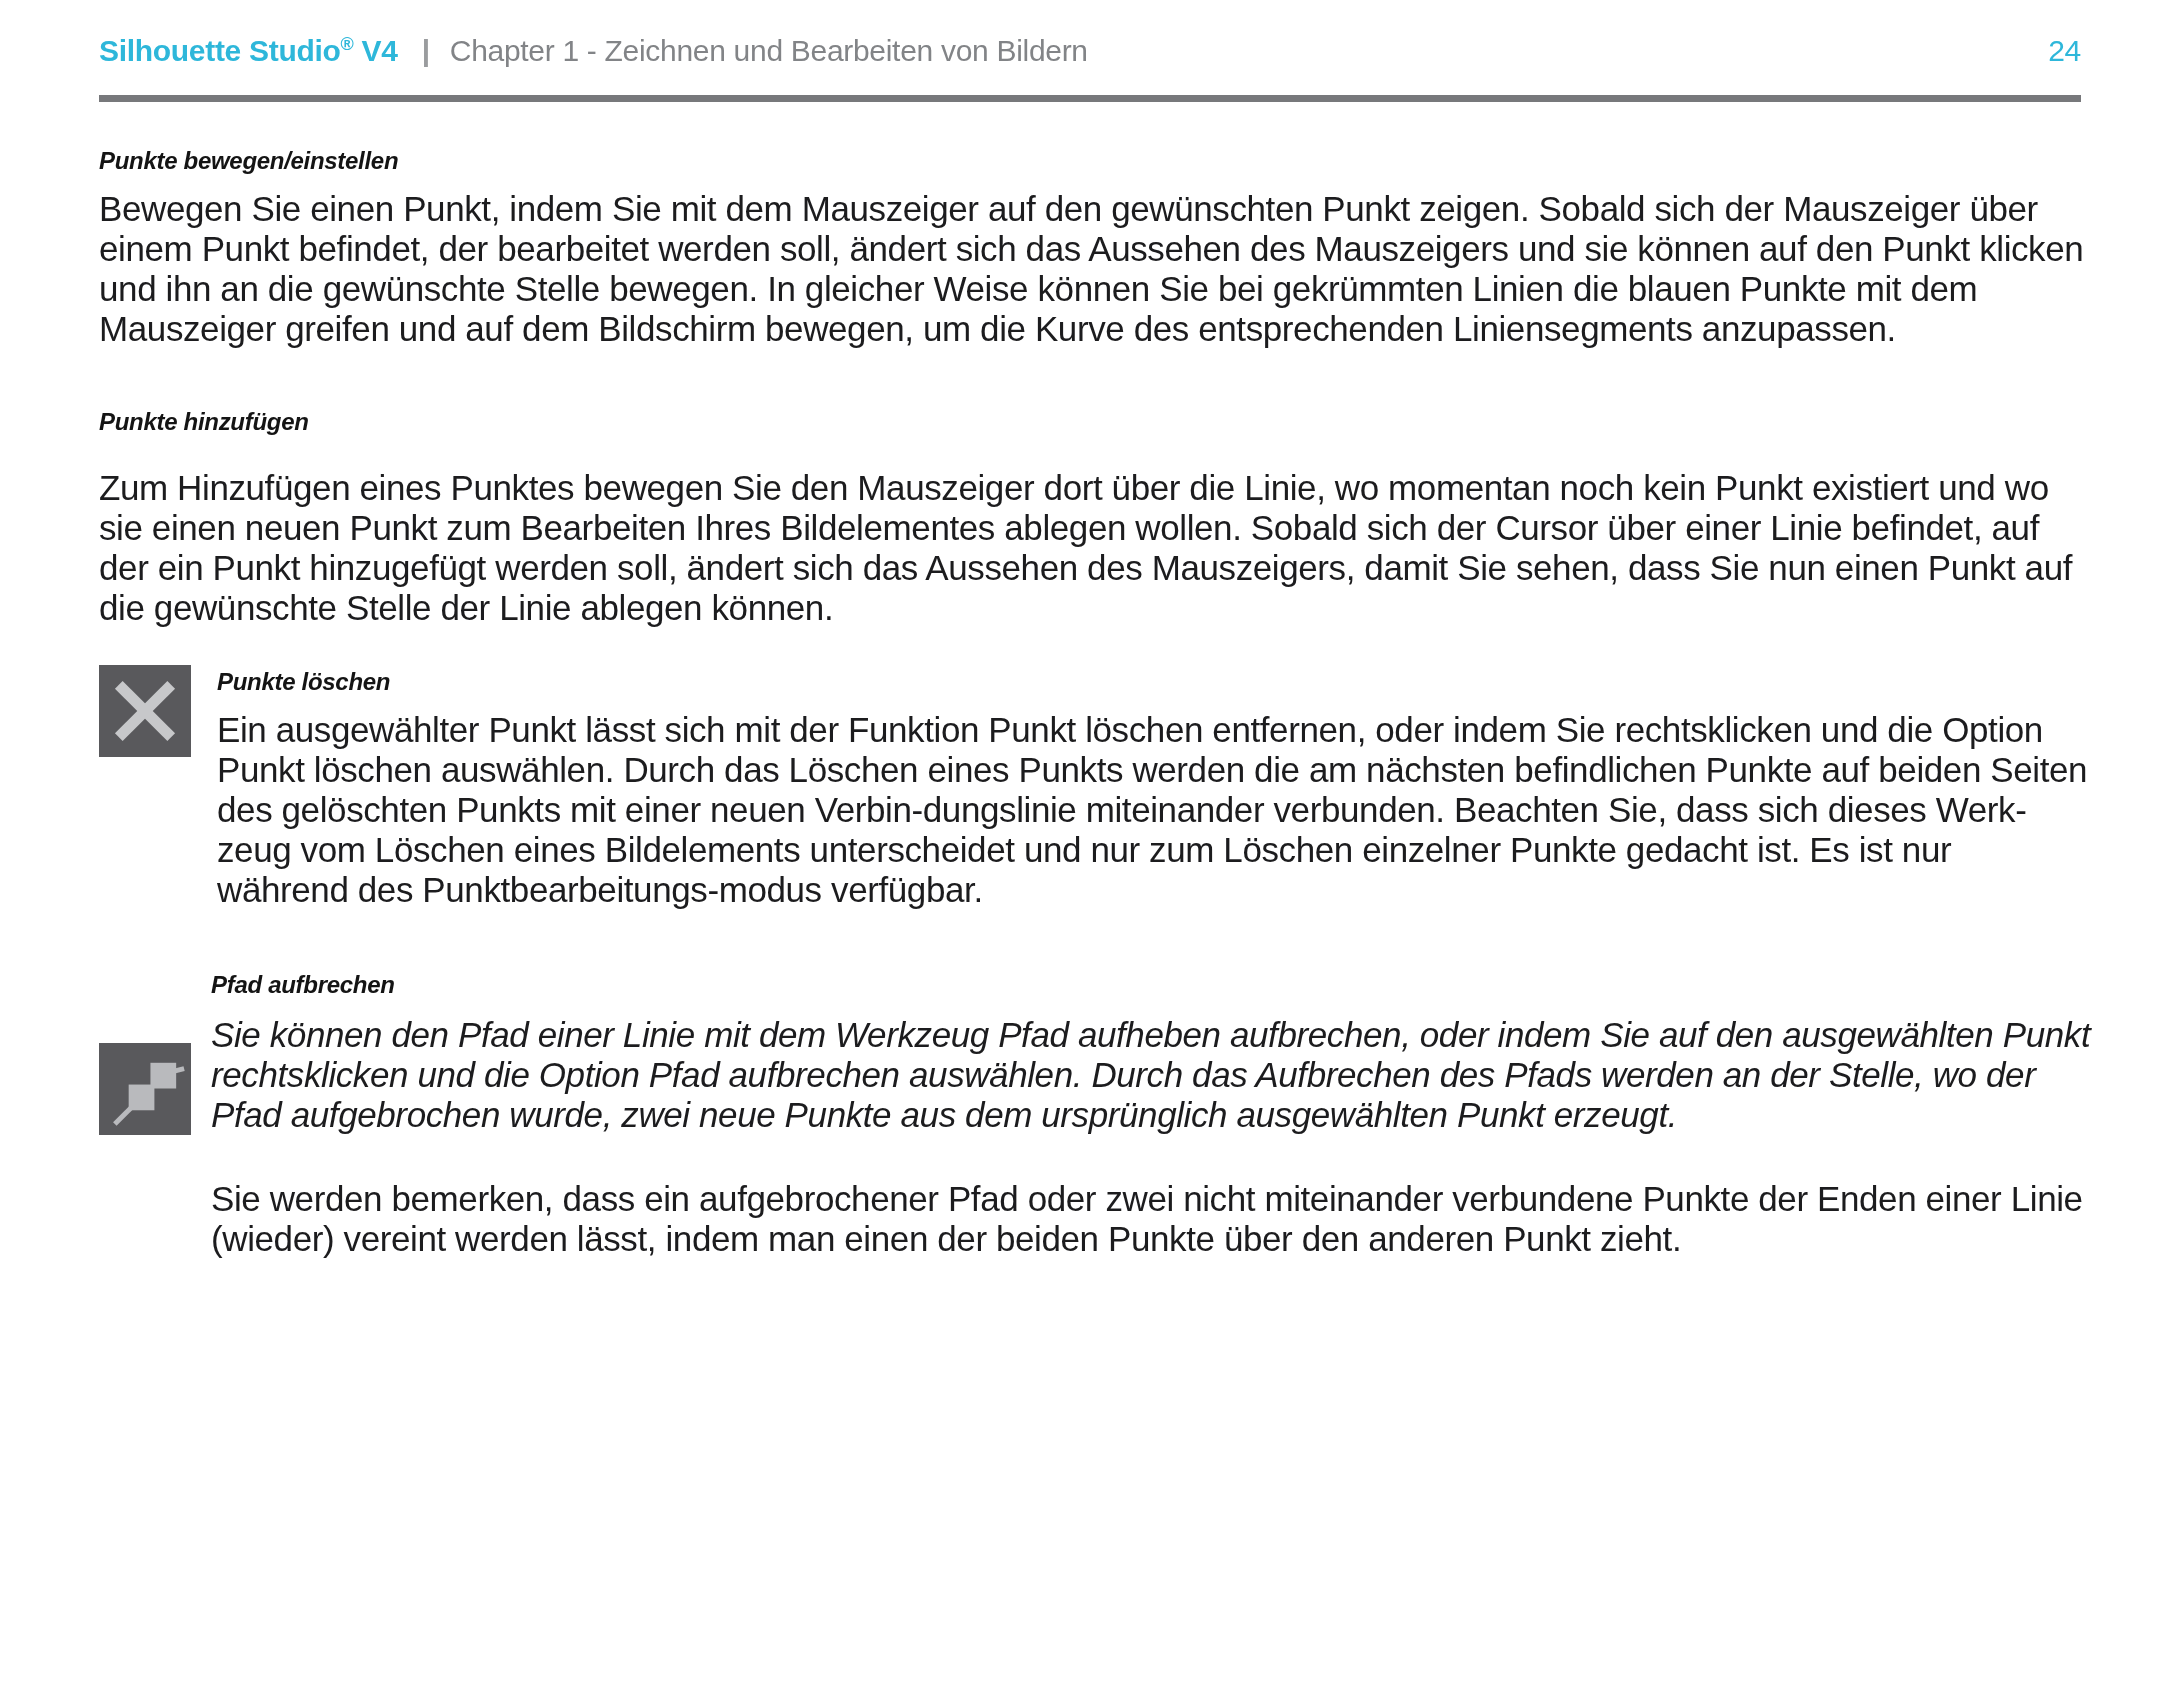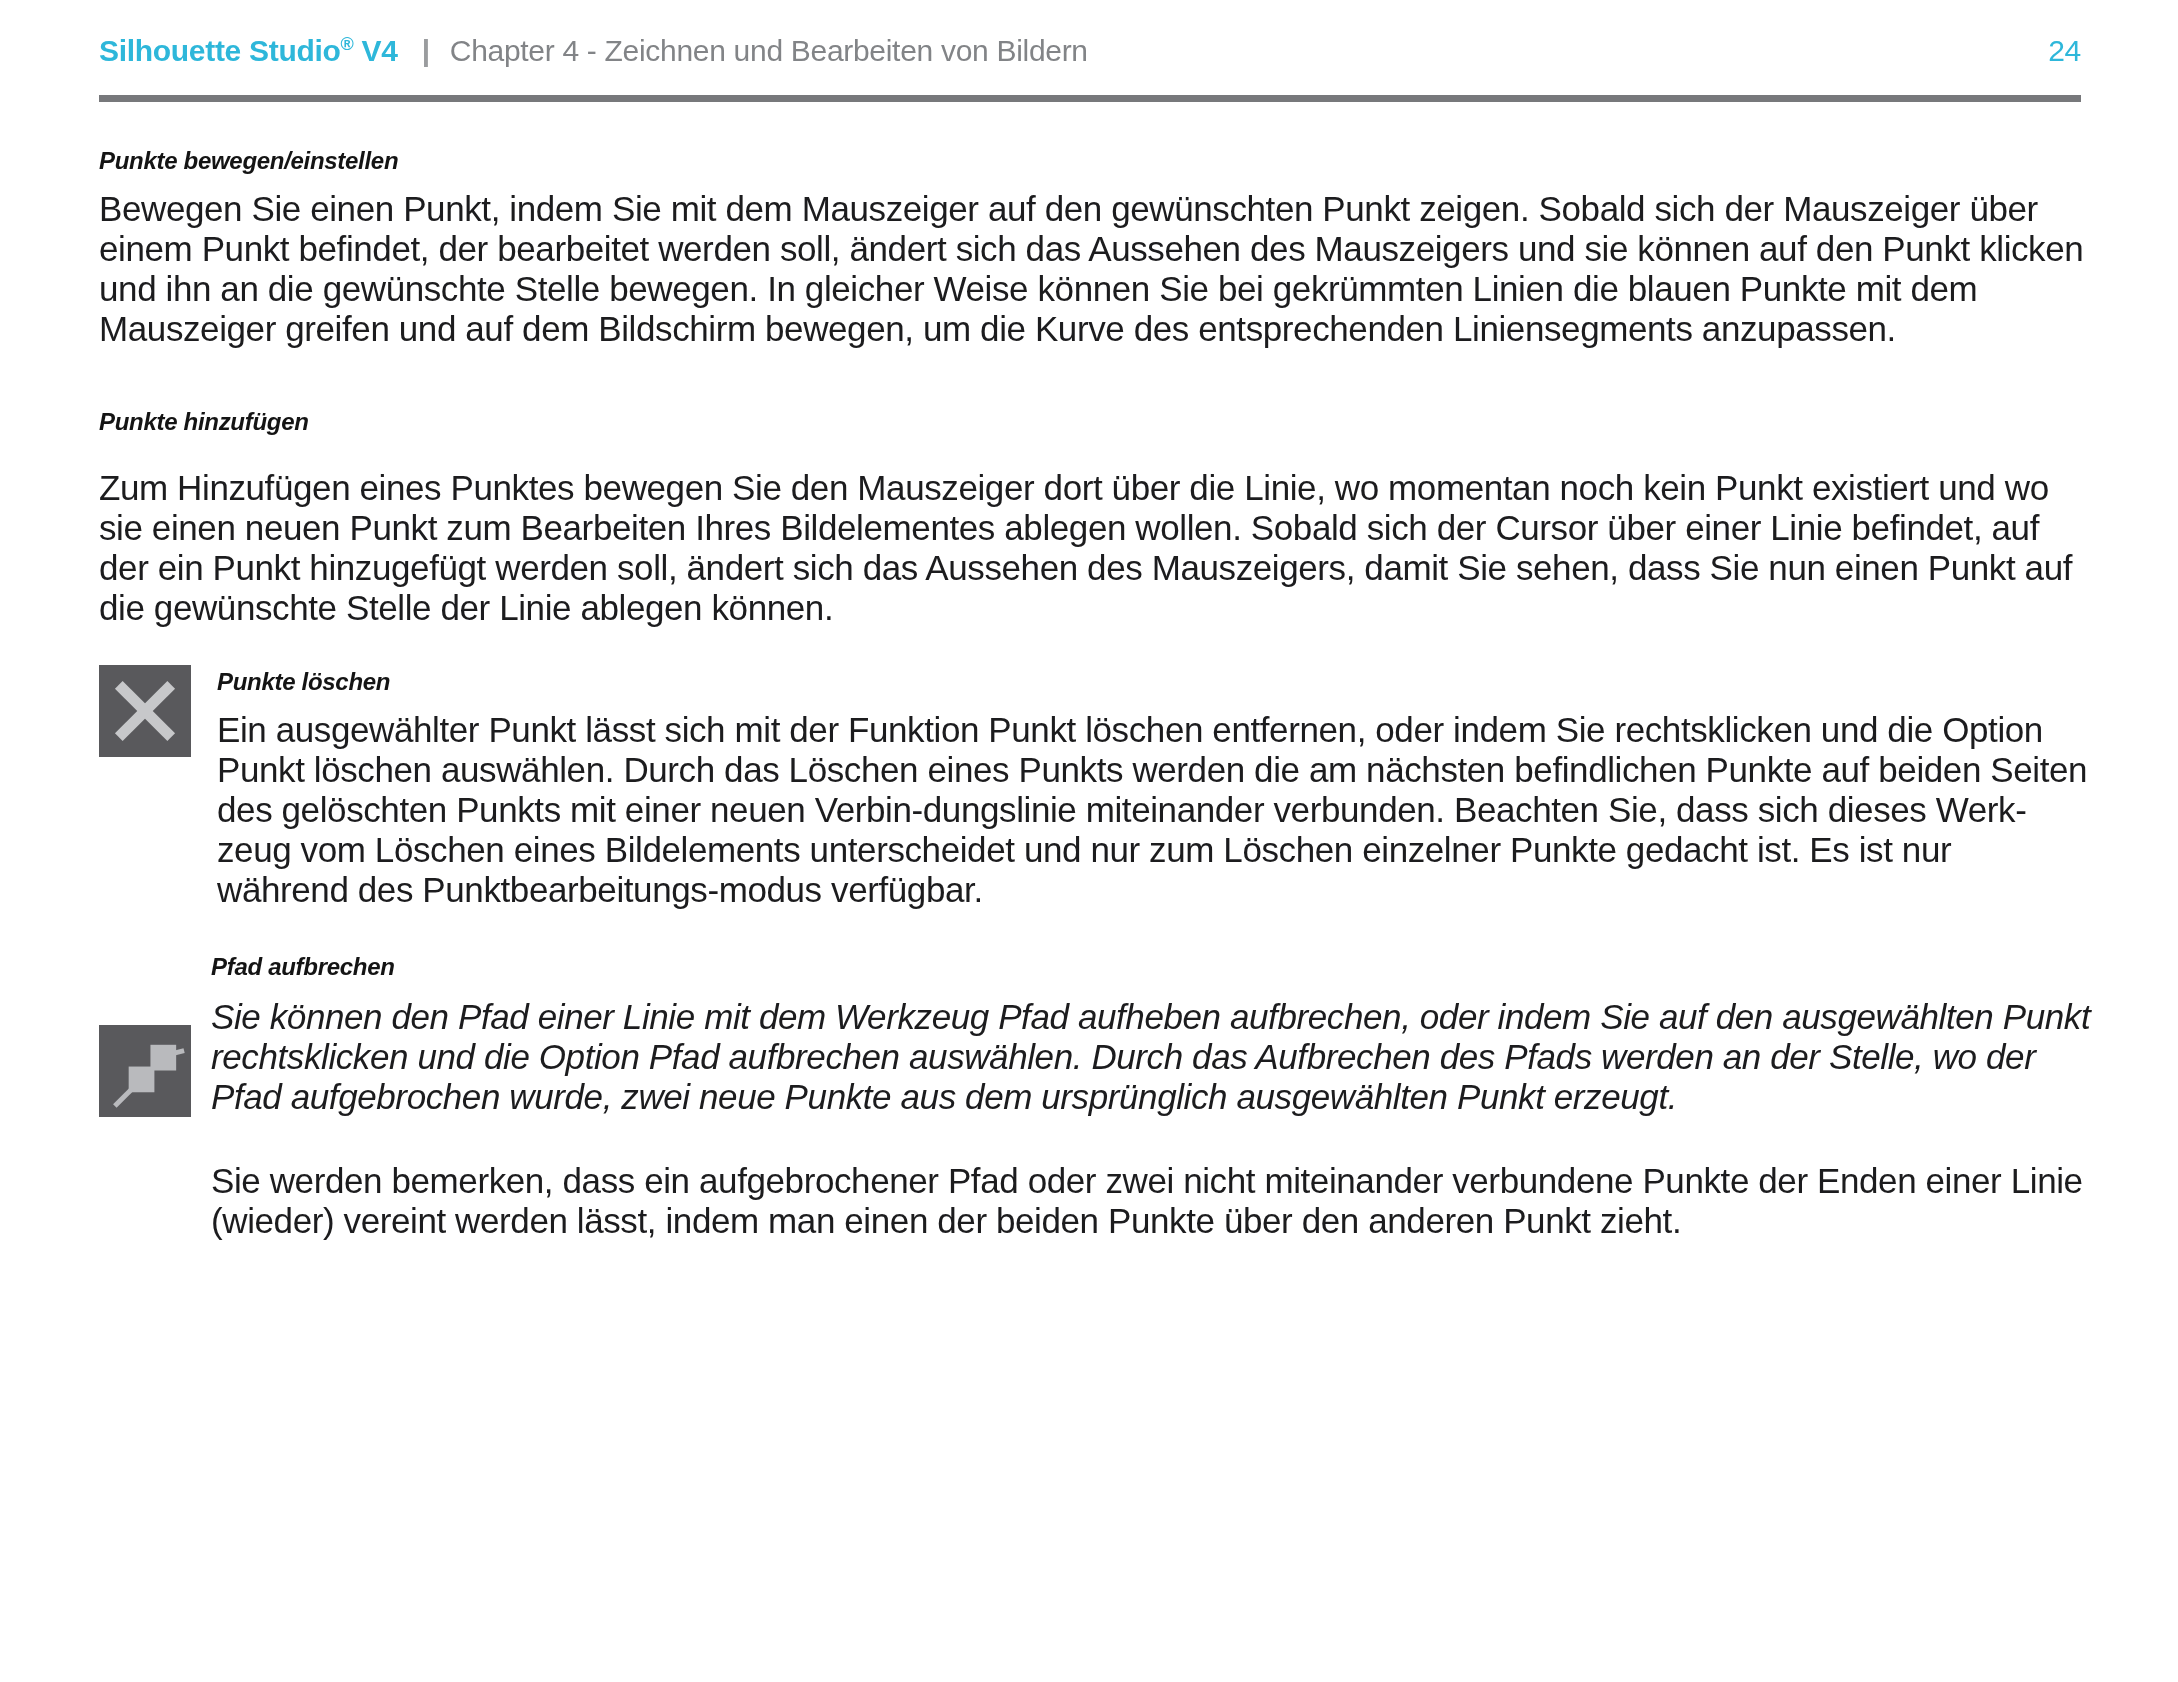--- a/index.html
+++ b/index.html
@@ -100,21 +100,21 @@
     flex:0 0 auto;
     width:92px;
     height:92px;
     display:block;
   }
   .icon-col{width:112px;flex:0 0 auto;}
   .section-text{flex:1 1 auto;}
   .section-text h2{margin-top:3px;}
   .section-text p{margin-top:14px;}
   
-  .block-4{margin-top:43px;}
+  .block-4{margin-top:61px;}
   .block-4 .heading-indent{margin-left:112px;}
   .block-4 .icon-row{
     display:flex;
     align-items:flex-end;
     margin-top:16px;
     font-style:italic;
   }
   .block-4 .tool-icon{margin-top:10px;}
   .final-para{
     margin-left:112px;
@@ -122,21 +122,21 @@
   }
 </style>
 </head>
 <body>
 
 <div class="page">
 
   <div class="header">
     <span class="product"><span>Silhouette Studio</span><sup>®</sup><span> V4</span></span>
     <span class="header-sep">|</span>
-    <span class="chapter">Chapter 4 - Zeichnen und Bearbeiten von Bildern</span>
+    <span class="chapter">Chapter 1 - Zeichnen und Bearbeiten von Bildern</span>
     <span class="page-number">24</span>
   </div>
   <div class="header-rule"></div>
 
   <div class="content">
 
     <div class="block-1">
       <h2 class="sec-heading">Punkte bewegen/einstellen</h2>
       <p class="body-text">Bewegen Sie einen Punkt, indem Sie mit dem Mauszeiger auf den gewünschten Punkt zeigen. Sobald sich der Mauszeiger über einem Punkt befindet, der bearbeitet werden soll, ändert sich das Aussehen des Mauszeigers und sie können auf den Punkt klicken und ihn an die gewünschte Stelle bewegen. In gleicher Weise können Sie bei gekrümmten Linien die blauen Punkte mit dem Mauszeiger greifen und auf dem Bildschirm bewegen, um die Kurve des entsprechenden Liniensegments anzupassen.</p>
     </div>

